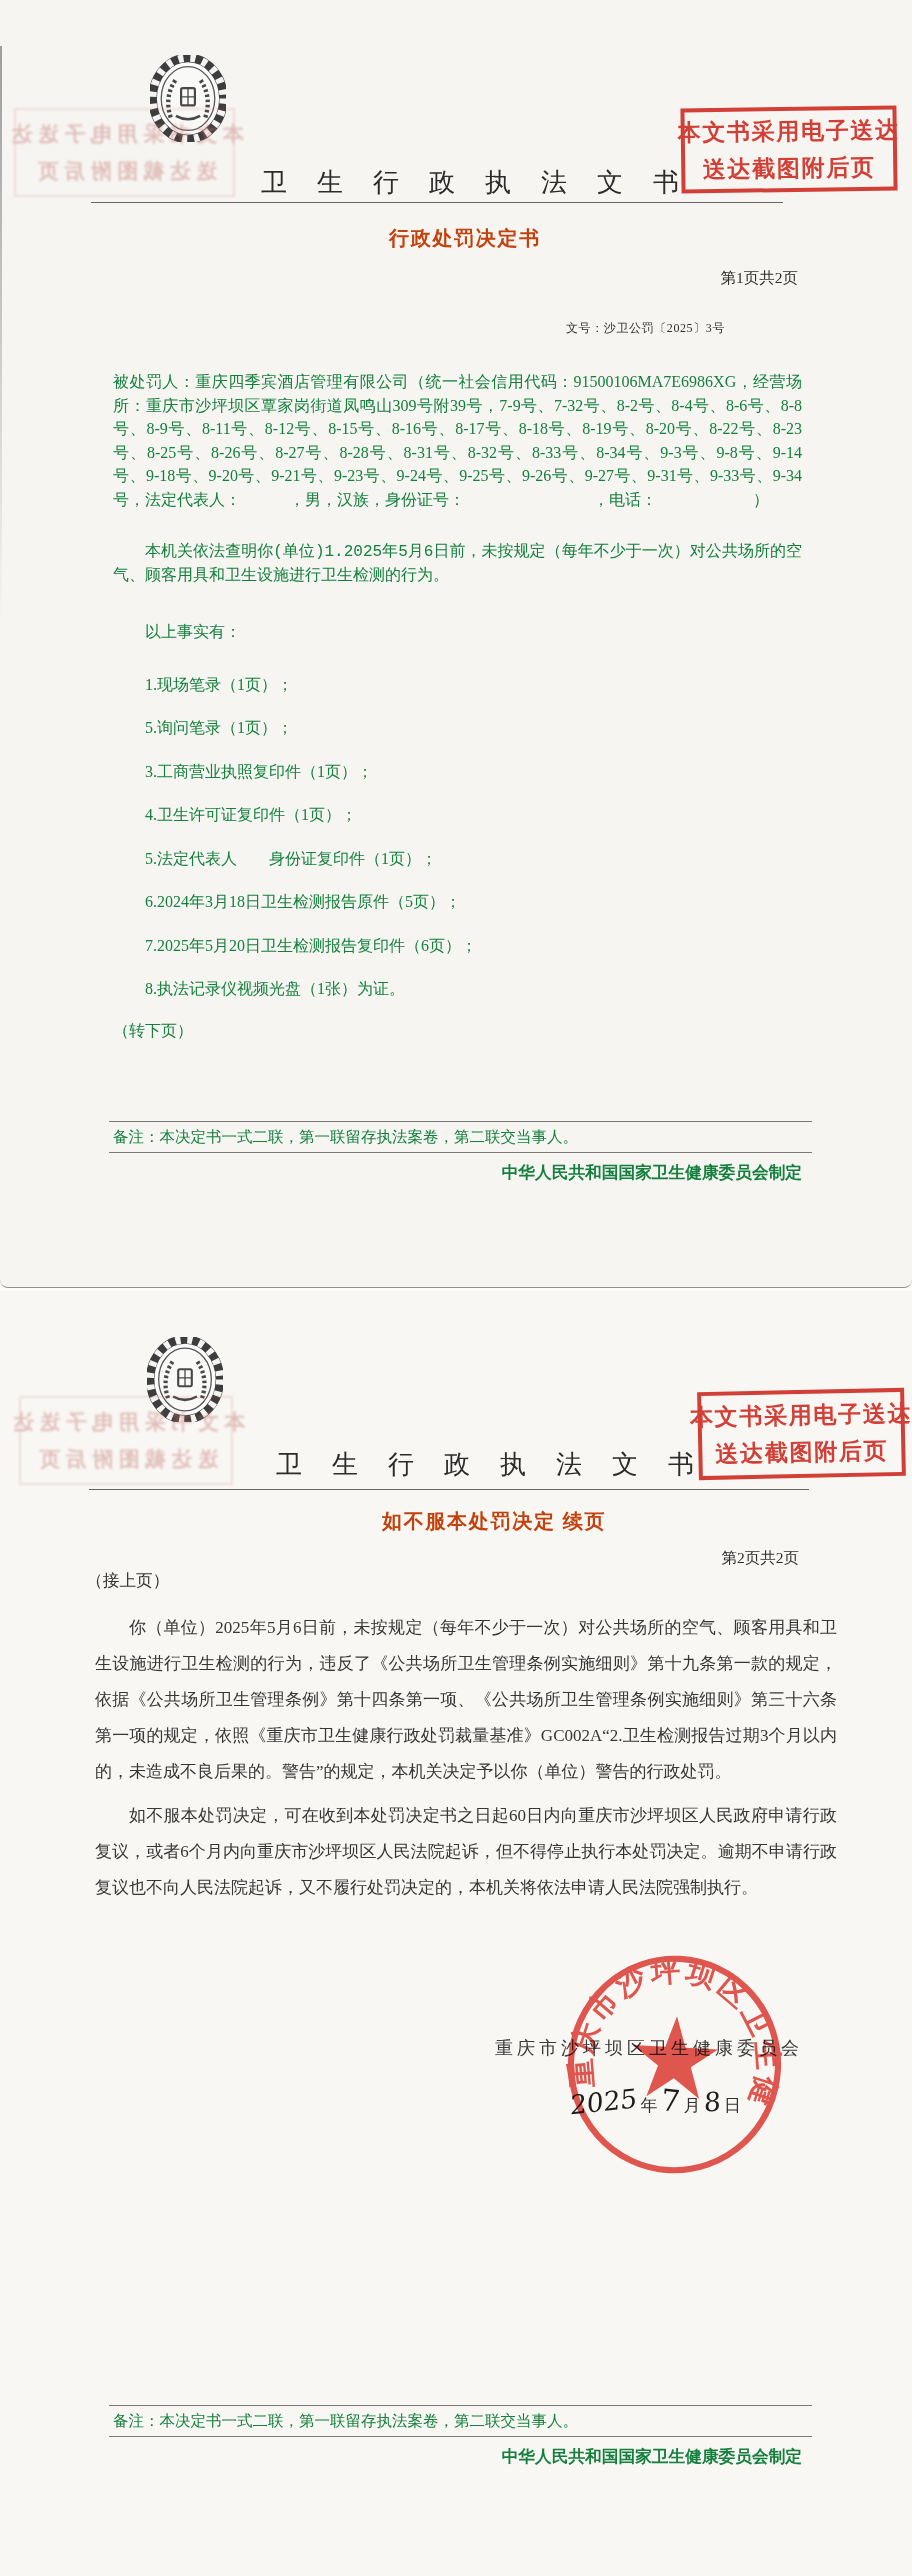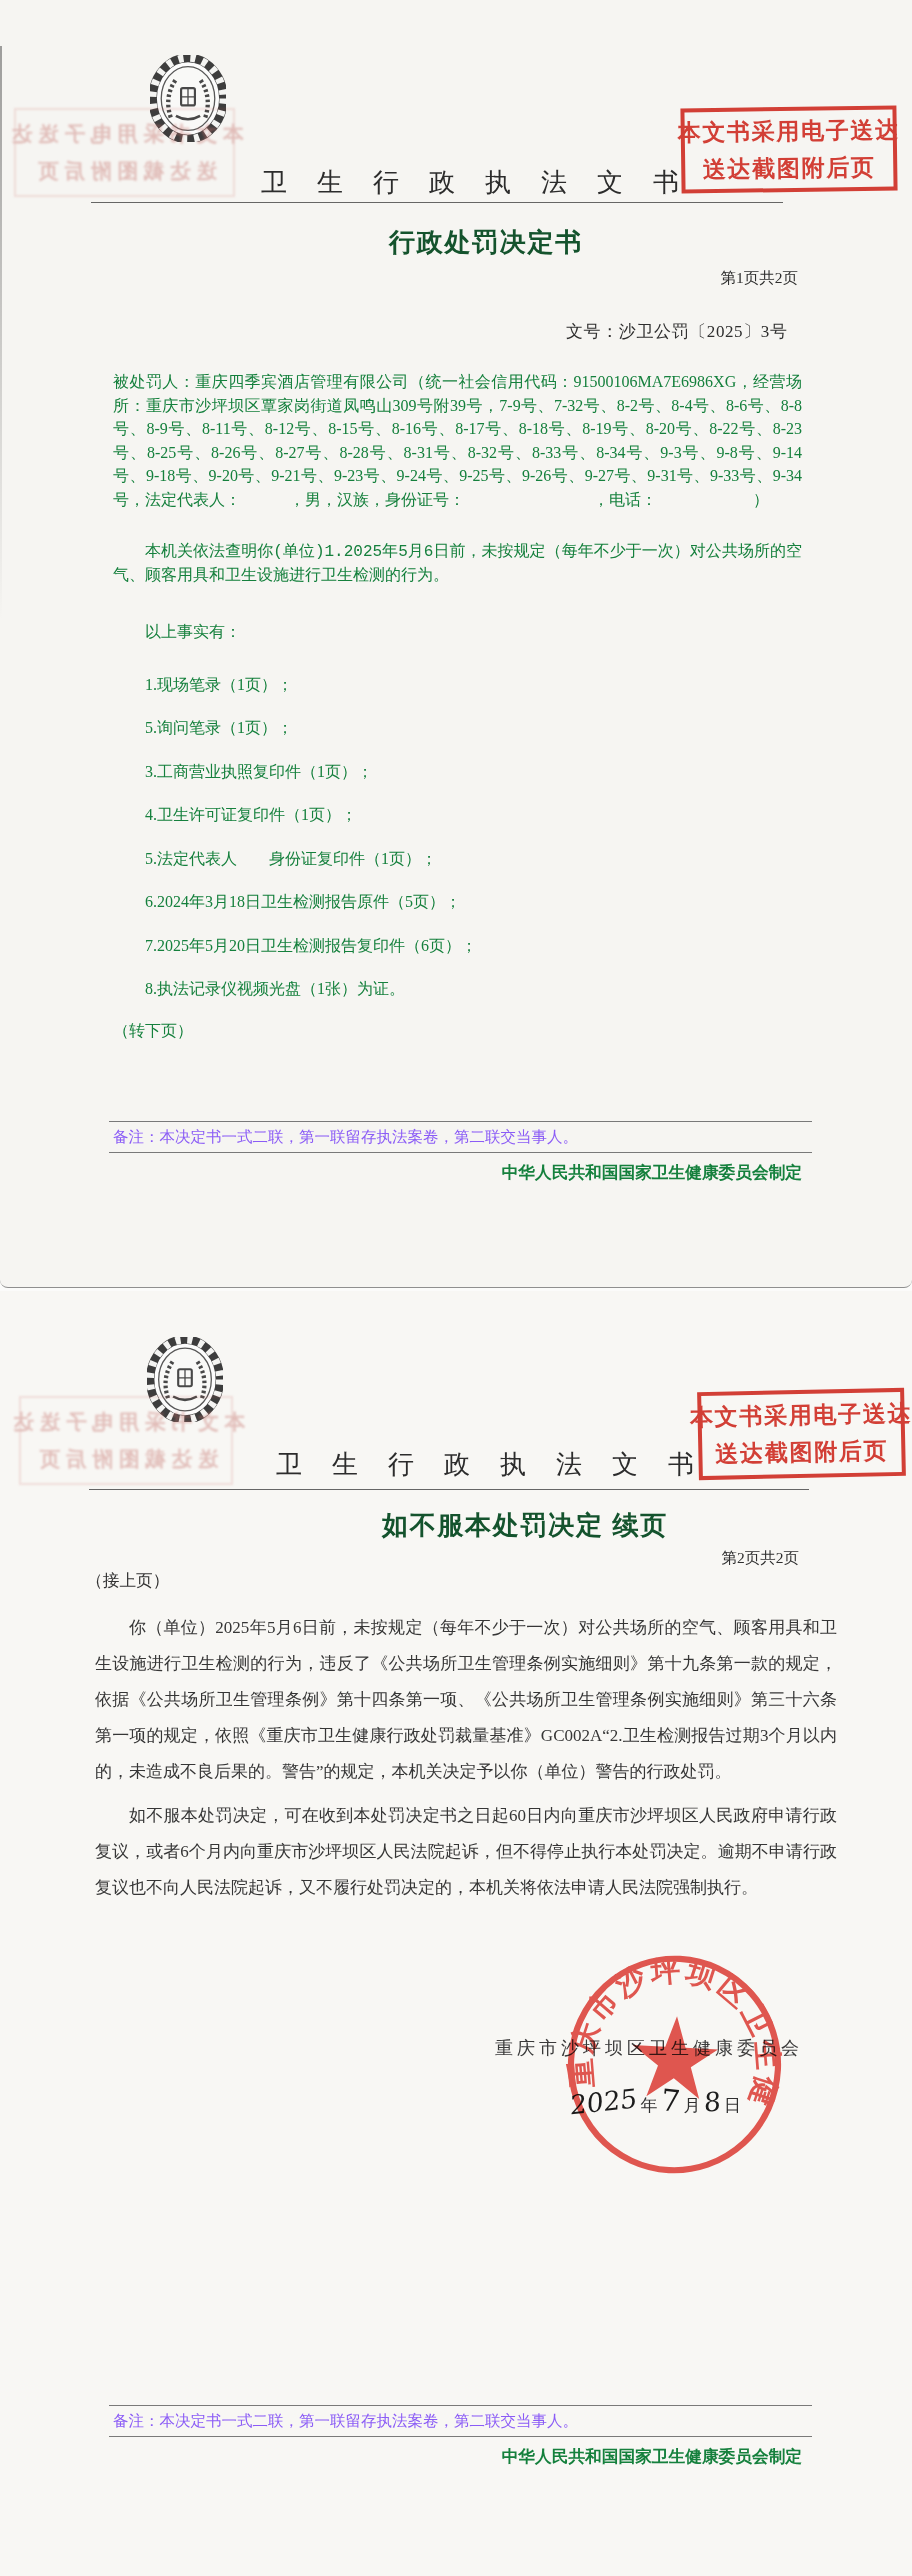--- a/index.html
+++ b/index.html
@@ -22,24 +22,24 @@
   
   .doc-type{position:absolute;font-size:26px;letter-spacing:30px;white-space:nowrap;
             color:#2c2c2c;font-family:Liberation Serif, serif;}
   .head-rule{position:absolute;height:1.1px;background:#4c4c4c;opacity:.85;}
   
   .estamp{position:absolute;border:4.6px solid #d03228;color:#d03228;
           display:flex;flex-direction:column;justify-content:center;align-items:center;
           font-family:"Liberation Sans",sans-serif;font-weight:700;opacity:.93;}
   .estamp div{font-size:23px;letter-spacing:1.7px;line-height:37px;white-space:nowrap;}
   
-  .main-title{position:absolute;font-size:26px;font-weight:700;letter-spacing:1.7px;
-              font-family:"Liberation Sans",sans-serif;color:#14532d;white-space:nowrap;}
+  .main-title{position:absolute;font-size:20px;font-weight:700;letter-spacing:1.7px;
+              font-family:"Liberation Sans",sans-serif;color:#c2410c;white-space:nowrap;}
   .page-ind{position:absolute;font-size:15.5px;color:#2e2e2e;white-space:nowrap;}
-  .doc-no{position:absolute;font-size:17px;color:#2e2e2e;letter-spacing:0.6px;white-space:nowrap;}
+  .doc-no{position:absolute;font-size:12px;color:#2e2e2e;letter-spacing:0.6px;white-space:nowrap;}
   
   .body1{position:absolute;left:113px;top:370px;width:689px;font-size:16px;line-height:23.5px;
          text-align:justify;color:#15803d;}
   .body1 p{margin:0;}
   .p-finding{margin-top:30px !important;text-indent:2em;font-family:Liberation Mono, monospace;}
   .p-lead{margin-top:32px !important;text-indent:2em;}
   .evd{margin-top:20px !important;text-indent:2em;}
   .evd-first{margin-top:29px !important;}
   .turn{margin-top:18.4px !important;}
   .body2{position:absolute;left:95px;top:319px;width:742px;font-size:17px;line-height:36px;
@@ -51,21 +51,21 @@
   .authority-line{position:absolute;font-size:18px;letter-spacing:4px;color:#3a3a3a;white-space:nowrap;}
   .date-line{position:absolute;font-size:17px;color:#2f2f2f;white-space:nowrap;}
   .date-line .lbl{margin:0 3.4px;}
   .hand{display:inline-block;font-family:"DejaVu Serif",serif;color:#1c1c1c;}
   .hand-year{font-size:26.4px;transform:rotate(-6deg) skewX(-8deg);}
   .hand-month{font-size:30px;transform:rotate(6deg);}
   .hand-day{font-size:26.4px;transform:rotate(-3deg) skewX(-5deg);}
   .seal{position:absolute;opacity:.86;mix-blend-mode:multiply;transform:rotate(3deg);}
   
   .foot-rule{position:absolute;left:109px;width:703px;height:1.1px;background:#5a5a5a;opacity:.8;}
-  .foot-note{position:absolute;left:113px;font-size:15.5px;color:#8b5cf6;white-space:nowrap;}
+  .foot-note{position:absolute;left:113px;font-size:15.5px;color:#15803d;white-space:nowrap;}
   .foot-issuer{position:absolute;left:113px;width:689px;text-align:right;font-size:16.7px;
                font-family:"Liberation Sans",sans-serif;font-weight:600;color:#15803d;white-space:nowrap;}
 </style>
 </head>
 <body>
 
 <div id="canvas">
 
   <div id="paper1" class="paper">
     <div class="left-edge"></div>

